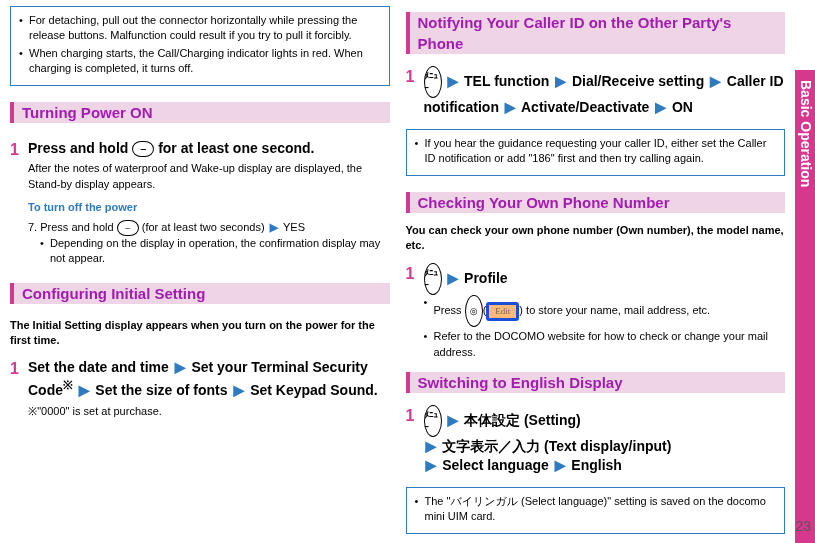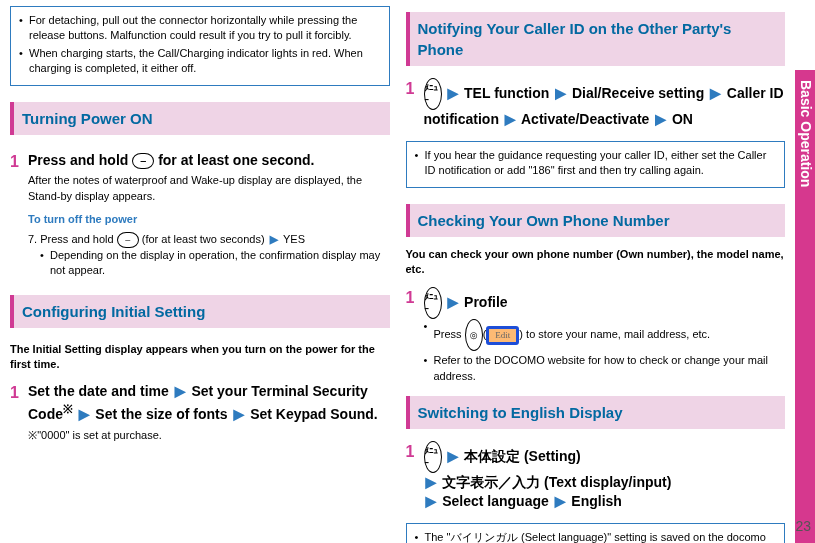--- a/index.html
+++ b/index.html
@@ -7,21 +7,21 @@
   .page{width:815px;height:543px;position:relative;padding:6px 30px 6px 10px;display:flex;gap:16px}
   .col{width:50%;display:flex;flex-direction:column}
   .side-tab{position:absolute;right:0;top:0;width:20px;height:100%;display:flex;flex-direction:column}
   .side-tab .blank{flex:0 0 70px;background:#fff}
   .side-tab .label{flex:1;background:#d6388e;color:#fff;writing-mode:vertical-rl;text-orientation:mixed;display:flex;align-items:center;justify-content:flex-start;padding-top:10px;font-weight:600;font-size:14px}
   .pagenum{position:absolute;right:4px;bottom:6px;font-size:14px;color:#555}
   .note-box{border:1px solid #2e7bbf;padding:6px 8px;margin-bottom:10px;font-size:11px}
   .note-box ul,.bullet-list{list-style:none;padding:0}
   .note-box li,.bullet-list li{position:relative;padding-left:10px;margin-bottom:2px}
   .note-box li:before,.bullet-list li:before{content:"•";position:absolute;left:0;top:0}
-  .h-sec{background:#efd4e6;color:#0369a1;font-weight:700;font-size:15px;padding:6px 8px;border-left:4px solid #d03a94;margin:6px 0 2px}
+  .h-sec{background:#efd4e6;color:#a21caf;font-weight:700;font-size:15px;padding:0 8px;border-left:4px solid #d03a94;margin:6px 0 2px}
   .h-sec.pink{background:#efd4e6}
   .dots{height:4px;background-image:radial-gradient(circle,#d03a94 0.6px,transparent 0.6px);background-size:4px 4px;margin-bottom:6px}
   .step-num{color:#d03a94;font-weight:700;font-size:16px;display:inline-block;width:14px;vertical-align:top}
   .step{display:flex;gap:4px;margin:4px 0}
   .step-body{flex:1}
   .instr{font-weight:700;font-size:14px;line-height:1.35}
   .desc{font-size:11px;margin-top:4px}
   .sub-h{color:#2e7bbf;font-weight:700;font-size:11px;margin-top:8px}
   .arrow{color:#2e7bbf;font-weight:700;margin:0 2px}
   .intro{font-weight:700;font-size:11px;margin:2px 0 6px}
@@ -41,21 +41,21 @@
     <div class="blank"></div>
     <div class="label">Basic Operation</div>
   </div>
   <div class="pagenum">23</div>
 
   <div class="col">
 
     <div class="note-box">
       <ul>
         <li>For detaching, pull out the connector horizontally while pressing the release buttons. Malfunction could result if you try to pull it forcibly.</li>
-        <li>When charging starts, the Call/Charging indicator lights in red. When charging is completed, it either off.</li>
+        <li>When charging starts, the Call/Charging indicator lights in red. When charging is completed, it turns off.</li>
       </ul>
     </div>
 
     <div class="h-sec pink">Turning Power ON</div>
     <div class="dots"></div>
 
     <div class="step">
       <span class="step-num">1</span>
       <div class="step-body">
         <div class="instr">

